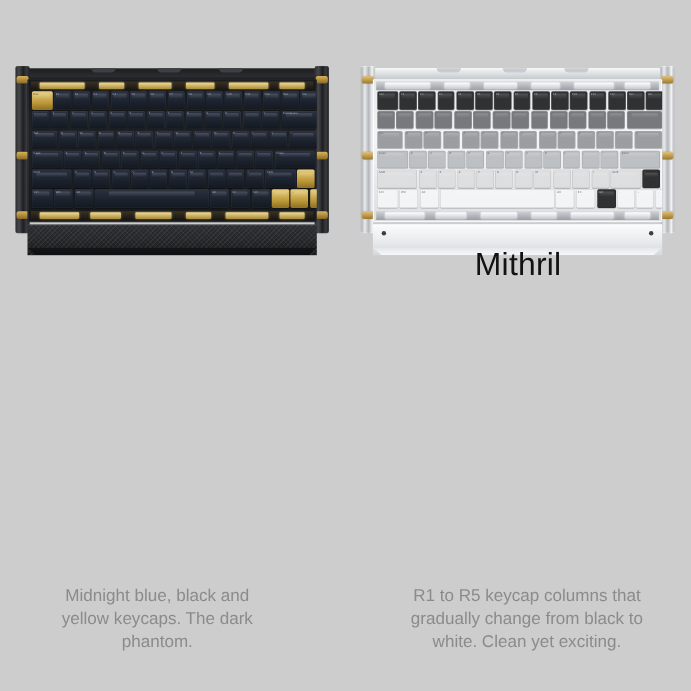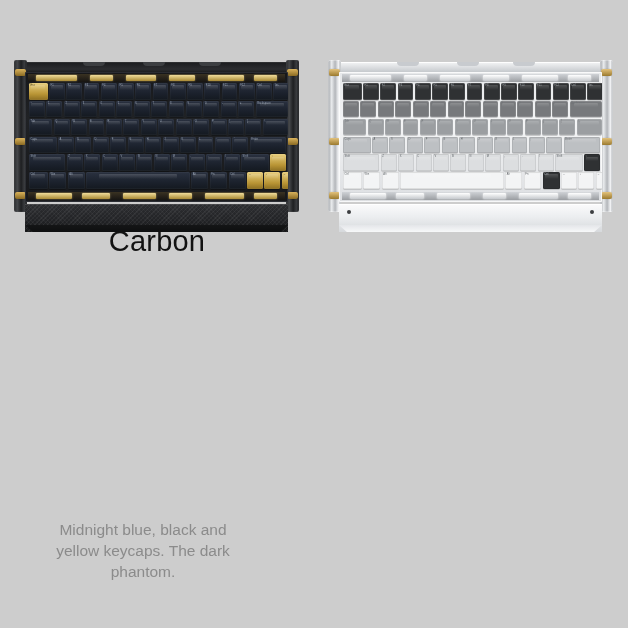--- a/index.html
+++ b/index.html
@@ -106,21 +106,21 @@
     font-size:29px;font-weight:400;color:#121212;letter-spacing:.2px;
   }
   .desc{
     position:absolute;left:14px;right:14px;top:281px;text-align:center;
     font-size:18.5px;line-height:25px;color:#141414;font-weight:400;
   }
   .sub{
     position:absolute;left:26px;right:26px;top:260px;text-align:center;
     font-size:15.5px;line-height:21px;color:#8b8b8b;font-weight:400;
   }
-  .col .sub{top:0;}
+  .col .sub{top:12px;}
   .subwrap{position:absolute;left:0;right:0;top:519px;height:80px;}
   .col-left .subwrap{left:10px;right:38px;}
   .col-right .subwrap{left:26px;right:10px;}
 </style>
 </head>
 <body>
 
 <div class="page">
   <div class="columns">
 
@@ -414,21 +414,20 @@
               <span class="seg" style="left:88%;width:9%"></span>
             </div>
           </div>
 
           <div class="bezel">
             <span class="chamfer"></span>
           </div>
         </div>
       </div>
 
-      <div class="title">Carbon</div>
       <div class="subwrap">
         <div class="sub">Midnight blue, black and yellow keycaps. The dark phantom.</div>
       </div>
     </div>
 
     <div class="col col-right">
       <div class="kb-stage">
         <div class="kb mithril">
 
           <div class="topbar">
@@ -719,16 +718,20 @@
           </div>
 
           <div class="bezel">
             <span class="bscrew" style="left:8px"></span>
             <span class="bscrew" style="right:8px"></span>
             <span class="chamfer"></span>
           </div>
         </div>
       </div>
 
+      <div class="title">Mithril</div>
+      <div class="subwrap">
+        <div class="sub">R1 to R5 keycap columns that gradually change from black to white. Clean yet exciting.</div>
+      </div>
     </div>
 
   </div>
 </div>
 
 </body></html>

